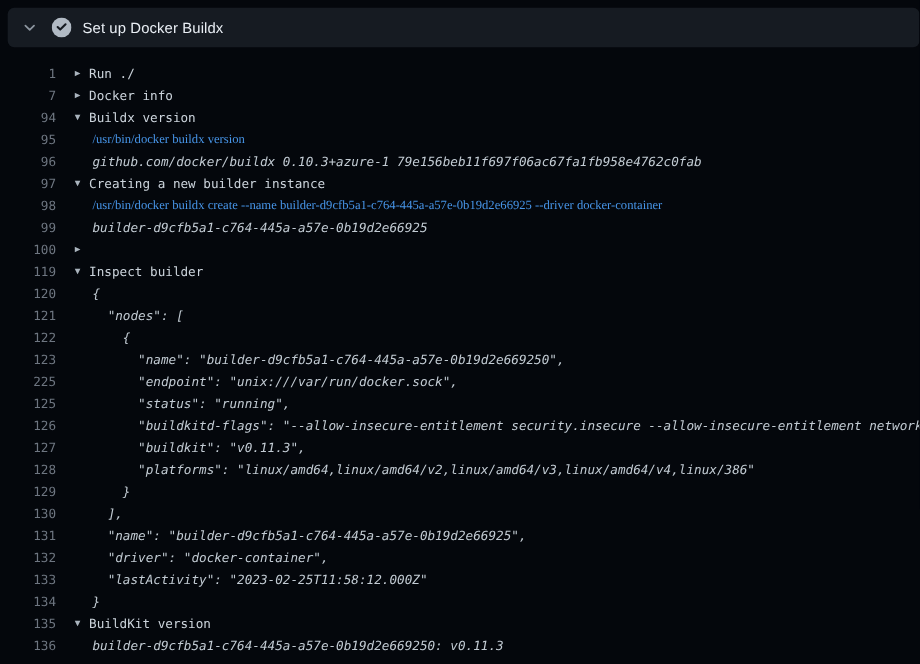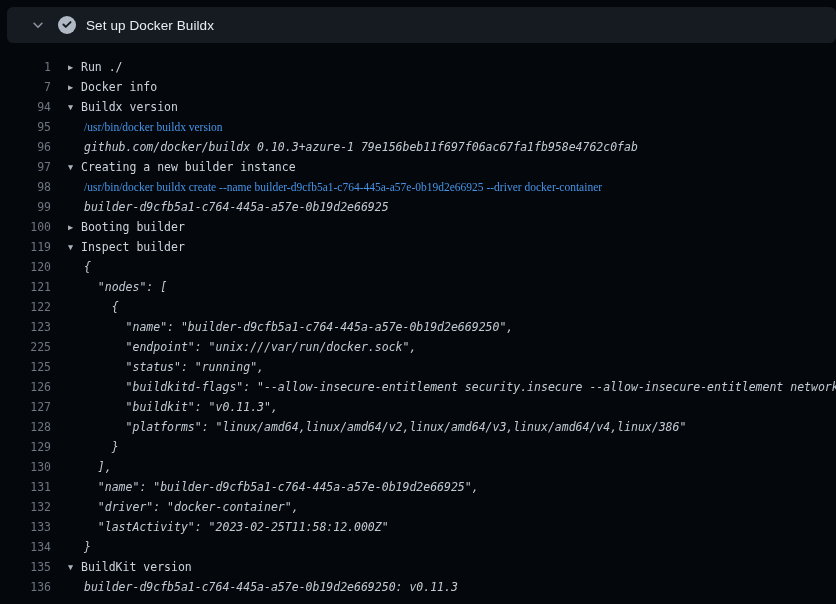--- a/index.html
+++ b/index.html
@@ -13,21 +13,21 @@
     font-family: "Liberation Sans", "DejaVu Sans", sans-serif;
   }
   .step-header {
     position: absolute;
     left: 7px; top: 7px;
     width: 829px; height: 36px;
     background: #161b22;
     border-radius: 6px;
     display: flex;
     align-items: center;
-    padding-left: 24px;
+    padding-left: 13px;
     cursor: pointer;
   }
   .chev { width: 14px; height: 14px; display: inline-flex; align-items: center; }
   .status { margin-left: 13px; width: 18px; height: 18px; display: inline-flex; align-items: center; }
   .step-title {
     margin-left: 10px;
     color: #e9eef4;
     font-size: 13.5px;
     letter-spacing: 0.1px;
   }
@@ -116,21 +116,20 @@
     <span class="text">/usr/bin/docker buildx create --name builder-d9cfb5a1-c764-445a-a57e-0b19d2e66925 --driver docker-container</span>
   </div>
       <div class="row output">
     <span class="num">99</span>
 
     <span class="text">builder-d9cfb5a1-c764-445a-a57e-0b19d2e66925</span>
   </div>
       <div class="row section">
     <span class="num">100</span>
     <span class="arrow">▶</span>
-    <span class="text">Booting builder</span>
   </div>
       <div class="row section">
     <span class="num">119</span>
     <span class="arrow">▼</span>
     <span class="text">Inspect builder</span>
   </div>
       <div class="row output">
     <span class="num">120</span>
 
     <span class="text">{</span>

